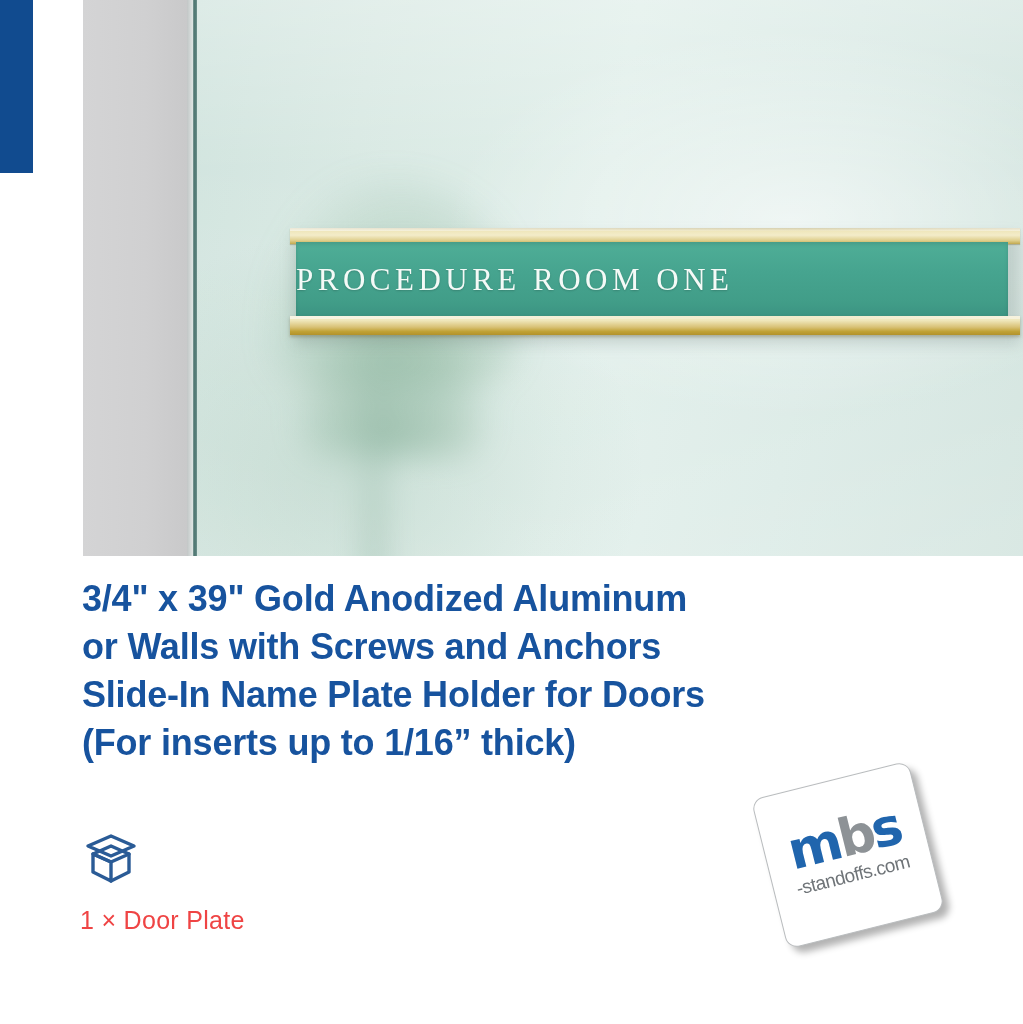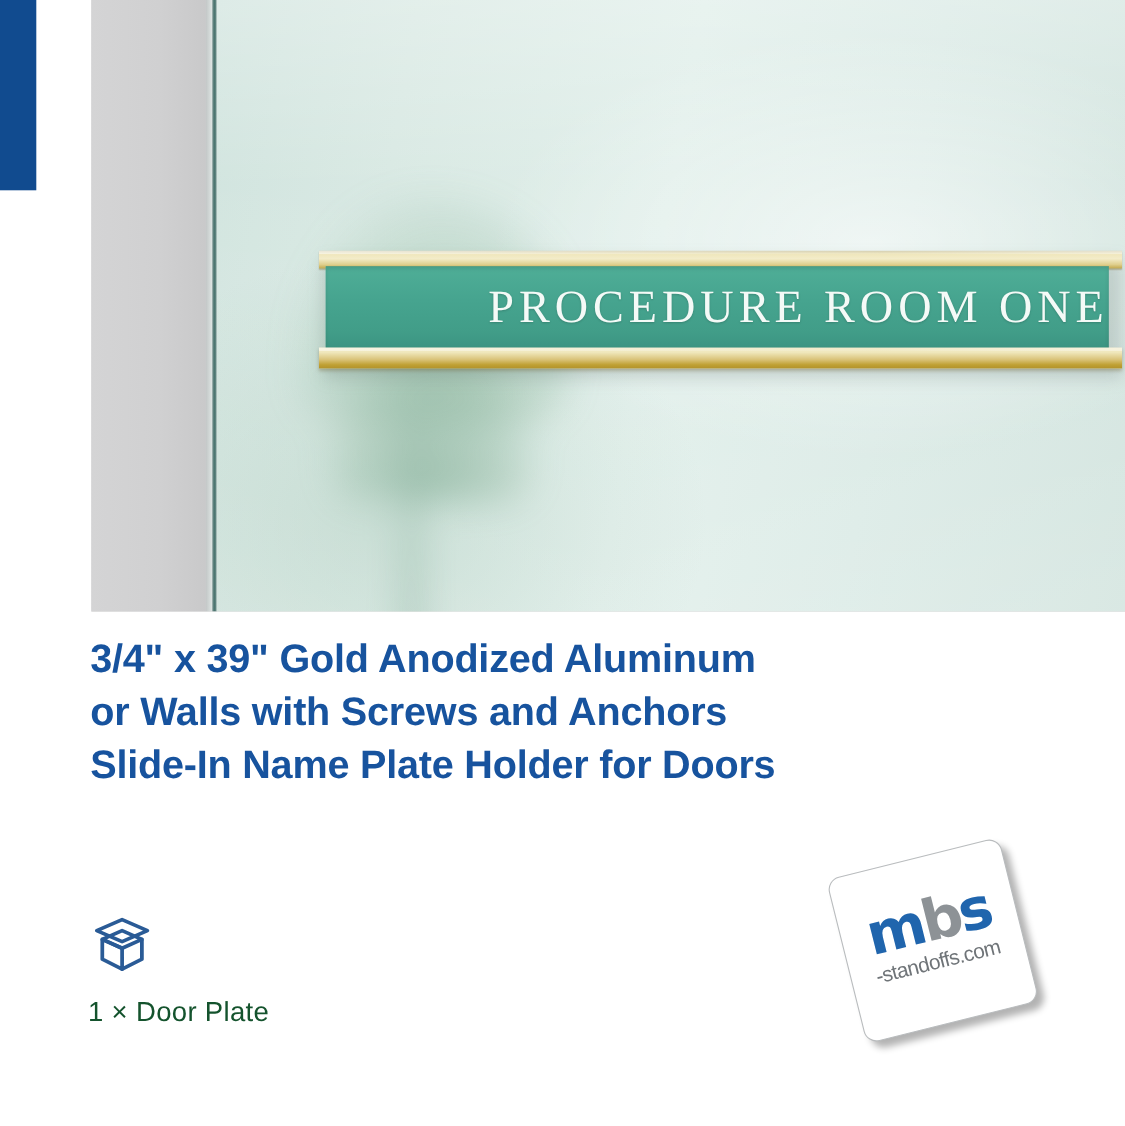--- a/index.html
+++ b/index.html
@@ -158,23 +158,23 @@
     width: 712px;
     height: 77px;
     background: linear-gradient(180deg,#4fae97 0%, #46a48f 40%, #419d88 78%, #3b9281 100%);
     box-shadow: inset 0 2px 4px rgba(0,0,0,0.12);
   }
   .insert-text {
     position: absolute;
     left: 0; right: 0;
     top: 50%;
     transform: translateY(-52%);
-    text-align: right;
+    text-align: left;
     font-family: "Liberation Serif", "DejaVu Serif", serif;
-    font-size: 42px;
+    font-size: 31px;
     letter-spacing: 4.5px;
     color: #f4faf7;
     white-space: nowrap;
     text-shadow: 0 1px 2px rgba(0,0,0,0.18);
   }
 
   
   .title {
     position: absolute;
     left: 82px;
@@ -195,21 +195,21 @@
     left: 80px;
     top: 830px;
     width: 62px;
     height: 56px;
   }
   .contents {
     position: absolute;
     left: 80px;
     top: 906px;
     font-size: 25px;
-    color: #14532d;
+    color: #ef4444;
     font-family: "Liberation Sans", sans-serif;
     letter-spacing: 0.3px;
   }
 
   
   .logo-wrap {
     position: absolute;
     left: 753px;
     top: 768px;
     width: 190px;
@@ -277,20 +277,21 @@
       <div class="insert-text">PROCEDURE ROOM ONE</div>
     </div>
     <div class="rail rail-bottom"></div>
   </div>
 </div>
 
 <div class="title">
   <span>3/4" x 39" Gold Anodized Aluminum</span>
   <span>or Walls with Screws and Anchors</span>
   <span>Slide-In Name Plate Holder for Doors</span>
+  <span>(For inserts up to 1/16” thick)</span>
 </div>
 
 <div class="box-icon">
   <svg viewBox="0 0 62 56" width="62" height="56" fill="none" stroke="#2a5b96" stroke-width="3.4" stroke-linejoin="round" stroke-linecap="round">
     <path d="M31 6 L54 16 L31 26 L8 16 Z"></path>
     <path d="M31 16 L49 24 L31 32 L13 24 Z"></path>
     <path d="M13 24 L13 42 L31 51 L31 32 Z"></path>
     <path d="M49 24 L49 42 L31 51"></path>
   </svg>
 </div>

